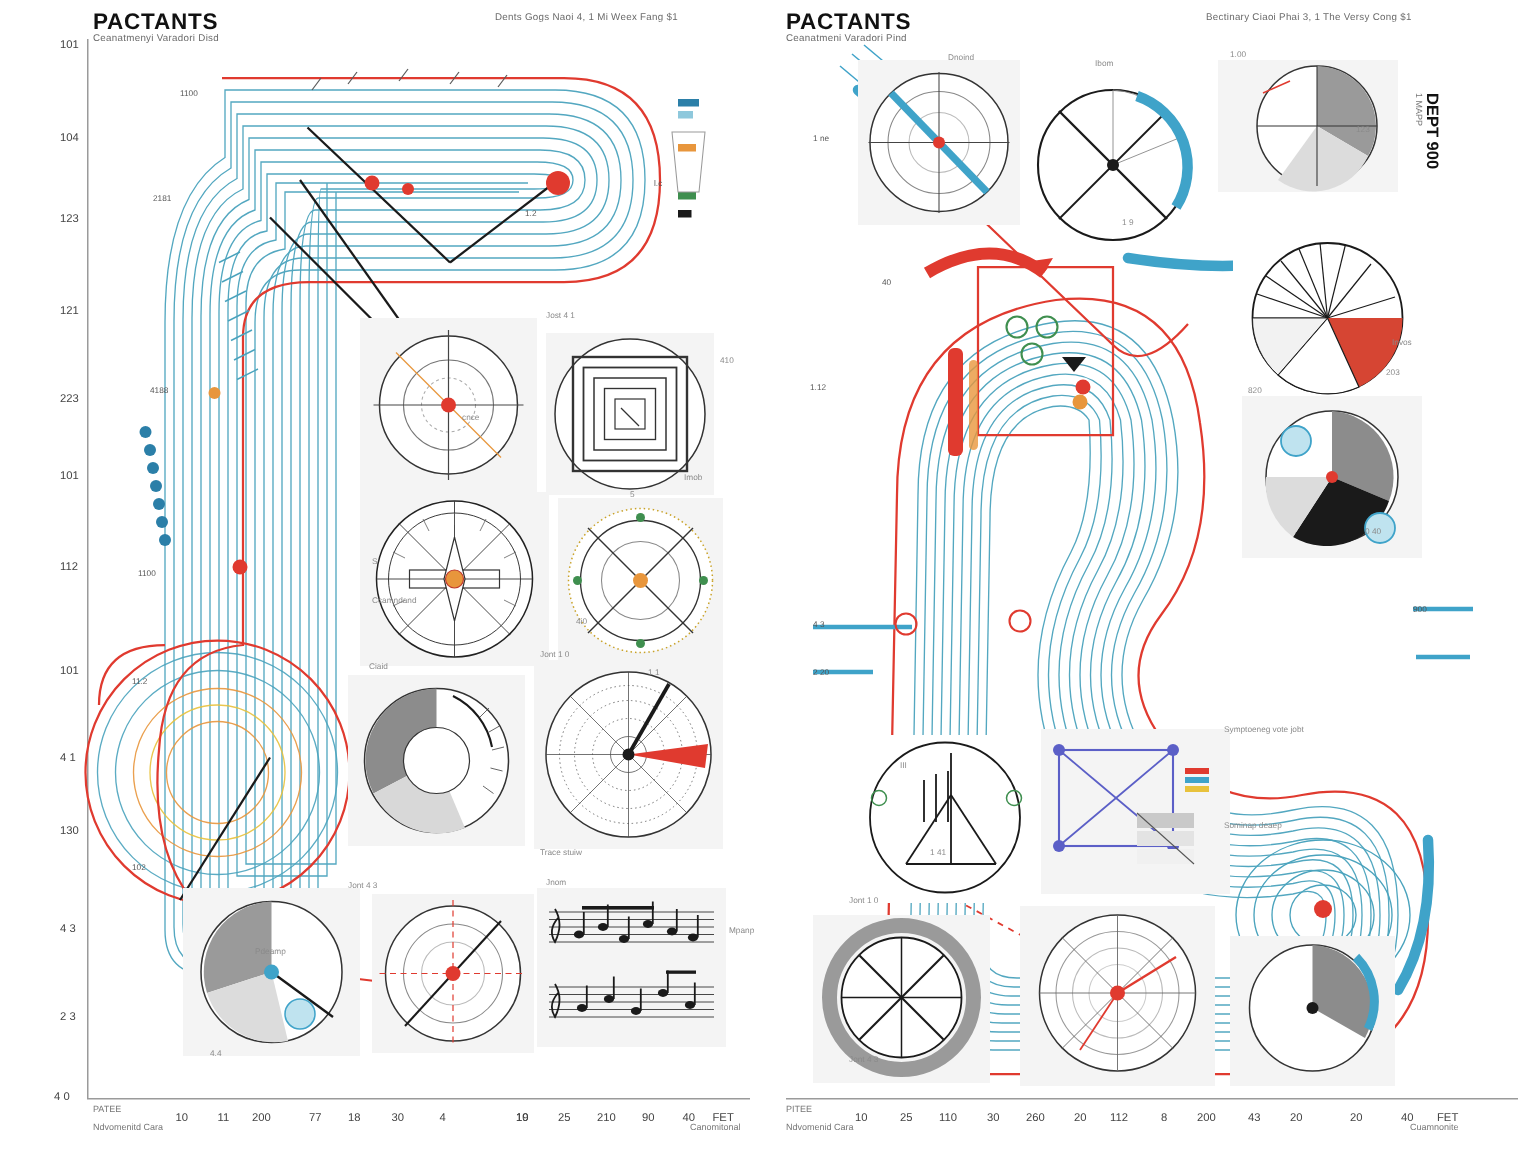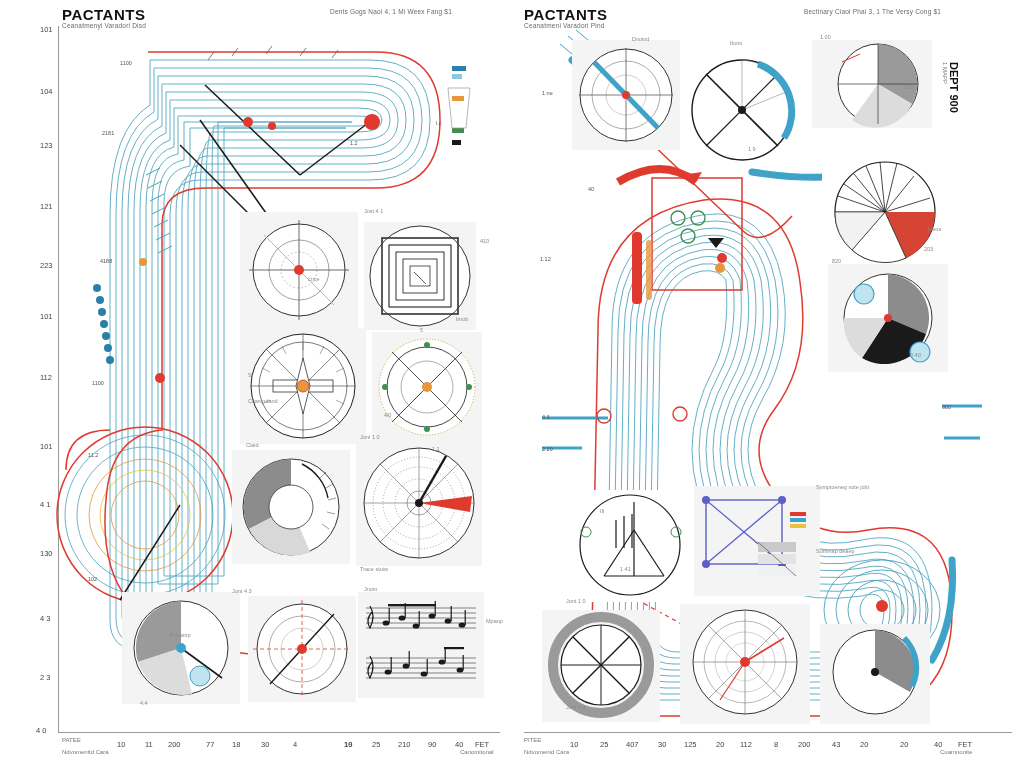--- a/index.html
+++ b/index.html
@@ -385,23 +385,23 @@
     <div class="psub" style="left:12px;top:22px;">Ceanatmeni Varadori Pind</div>
     <div class="psub" style="left:292px;top:8px;">Bectinary Ciaoi Phai 3, 1 The Versy Cong $1</div>
 
     <div class="baseline" style="left:12px;top:732px;width:488px;"></div>
 
     <div class="rot-label" style="left:448px;top:62px;">DEPT 900</div>
     <div class="rot-label small" style="left:436px;top:62px;">1 MAPP</div>
 
     <div class="axis-tick" style="left:58px;top:740px;">10</div>
     <div class="axis-tick" style="left:88px;top:740px;">25</div>
-    <div class="axis-tick" style="left:114px;top:740px;">407</div>
+    <div class="axis-tick" style="left:114px;top:740px;">110</div>
     <div class="axis-tick" style="left:146px;top:740px;">30</div>
-    <div class="axis-tick" style="left:172px;top:740px;">125</div>
+    <div class="axis-tick" style="left:172px;top:740px;">260</div>
     <div class="axis-tick" style="left:204px;top:740px;">20</div>
     <div class="axis-tick" style="left:228px;top:740px;">112</div>
     <div class="axis-tick" style="left:262px;top:740px;">8</div>
     <div class="axis-tick" style="left:286px;top:740px;">200</div>
     <div class="axis-tick" style="left:320px;top:740px;">43</div>
     <div class="axis-tick" style="left:348px;top:740px;">20</div>
     <div class="axis-tick" style="left:388px;top:740px;">20</div>
     <div class="axis-tick" style="left:422px;top:740px;">40</div>
     <div class="axis-tick" style="left:446px;top:740px;">FET</div>
 

